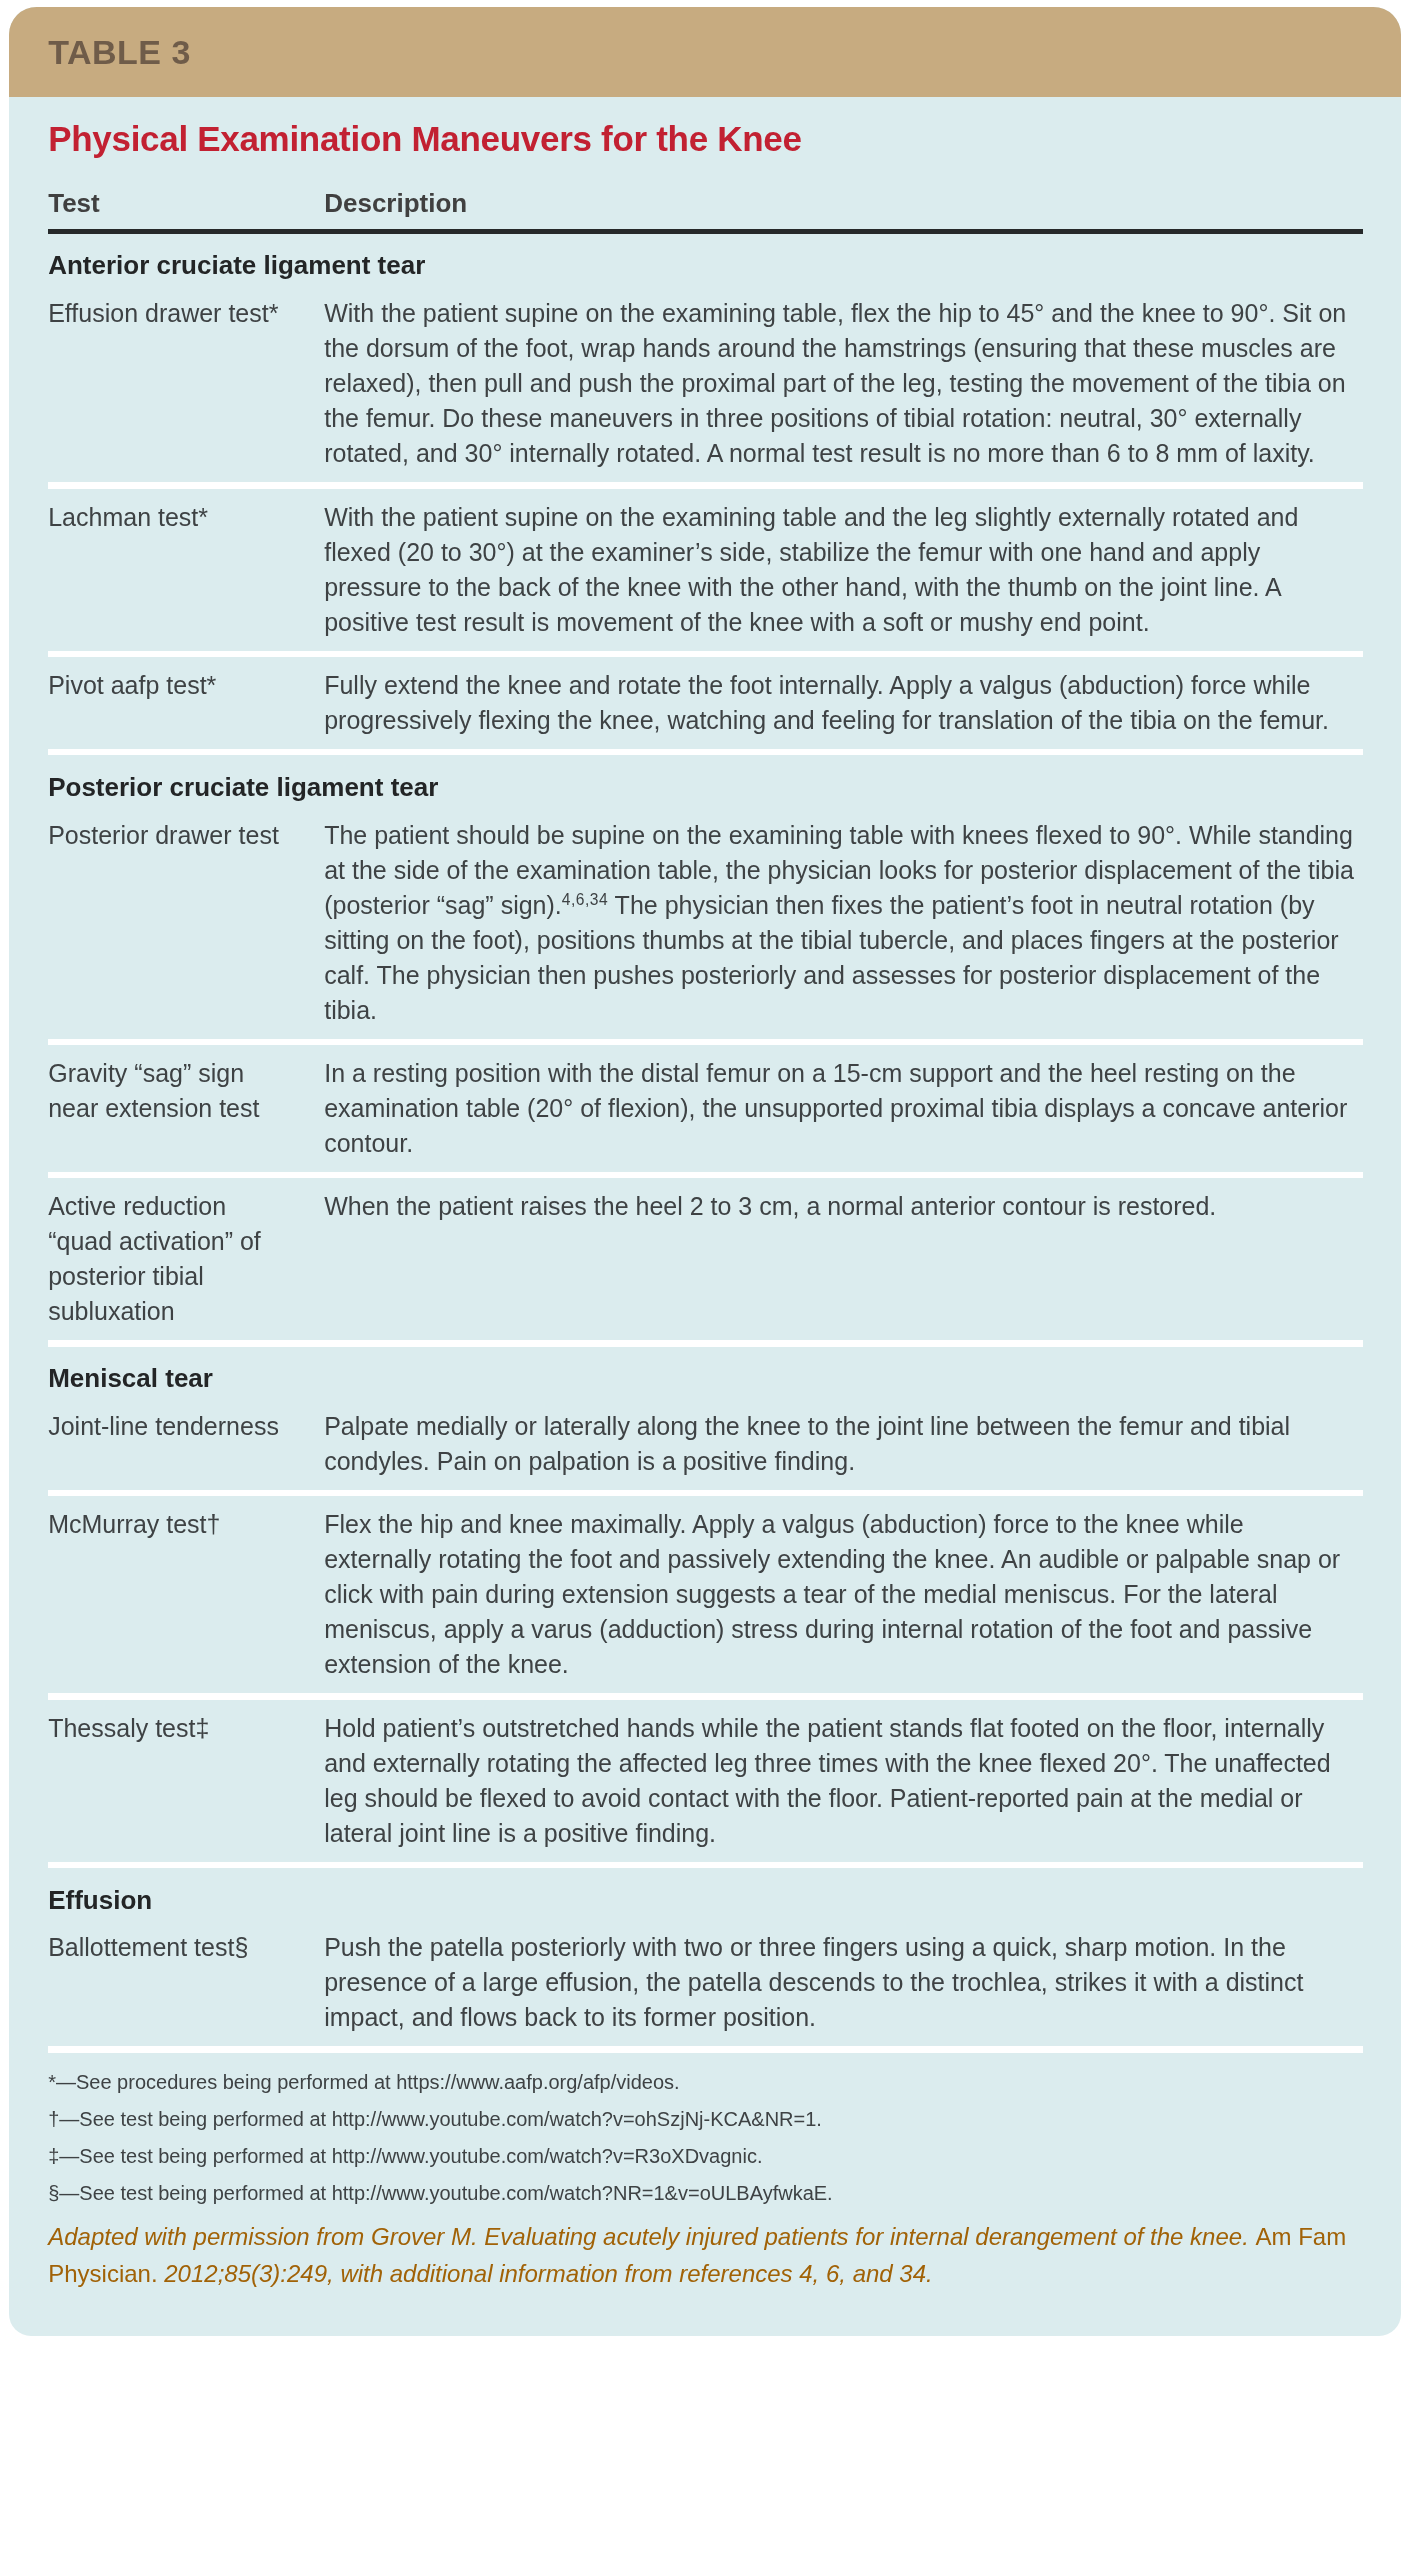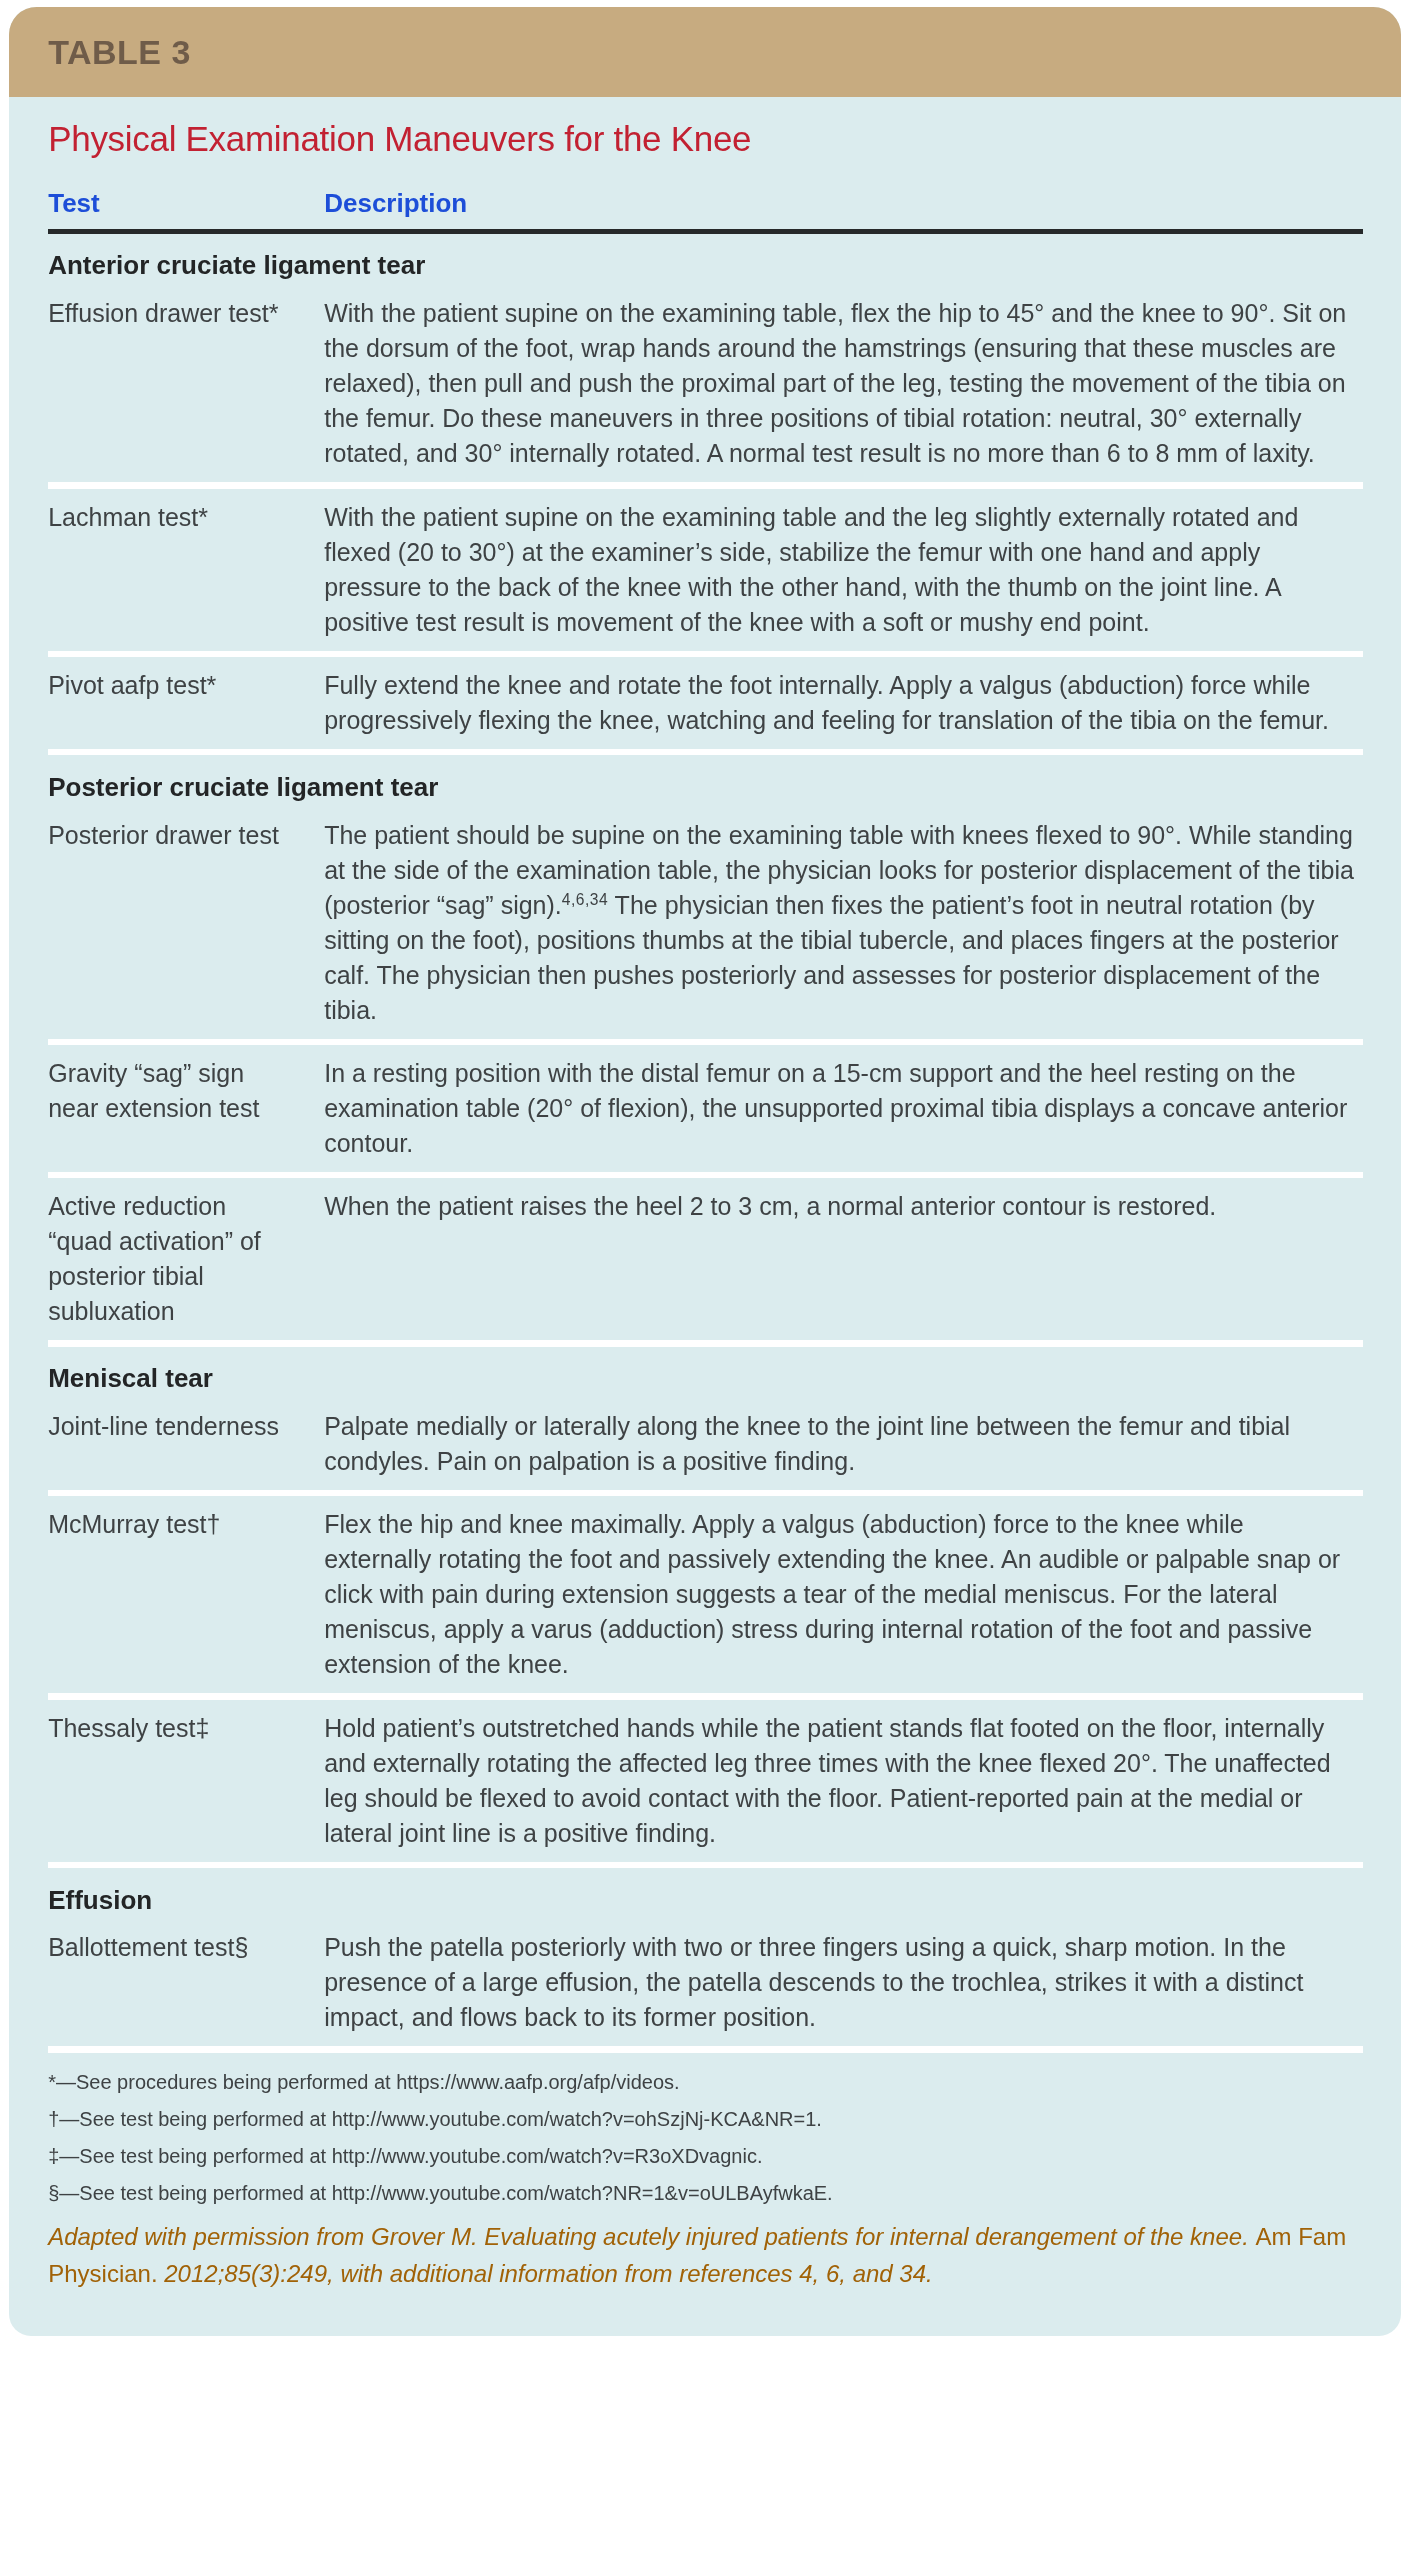--- a/index.html
+++ b/index.html
@@ -33,31 +33,31 @@
     color: #6f5c49;
     letter-spacing: 0.5px;
   }
   .card-body {
     padding: 22px 38px 44px 39px;
   }
   .table-title {
     margin: 0 0 31px 0;
     font-size: 35px;
     line-height: 39px;
-    font-weight: normal;
+    font-weight: bold;
     color: #c22132;
     letter-spacing: -0.3px;
   }
   .col-headers {
     display: grid;
     grid-template-columns: 276px 1fr;
     font-size: 26px;
     line-height: 29px;
     font-weight: bold;
-    color: #1d4ed8;
+    color: #404040;
     margin-bottom: 11px;
   }
   .header-rule {
     height: 4.6px;
     background: #26292a;
   }
   .section-heading {
     margin: 16.5px 0 14.7px 0;
     font-size: 26px;
     line-height: 31px;

